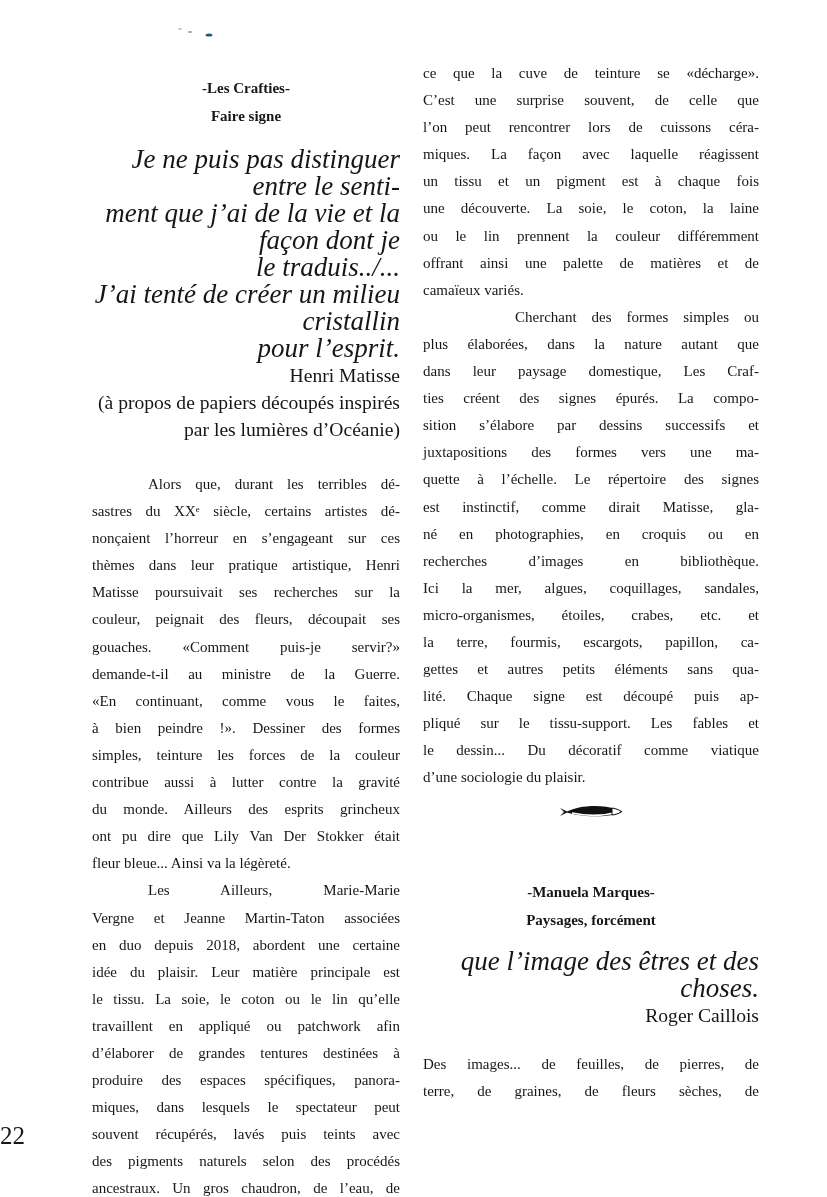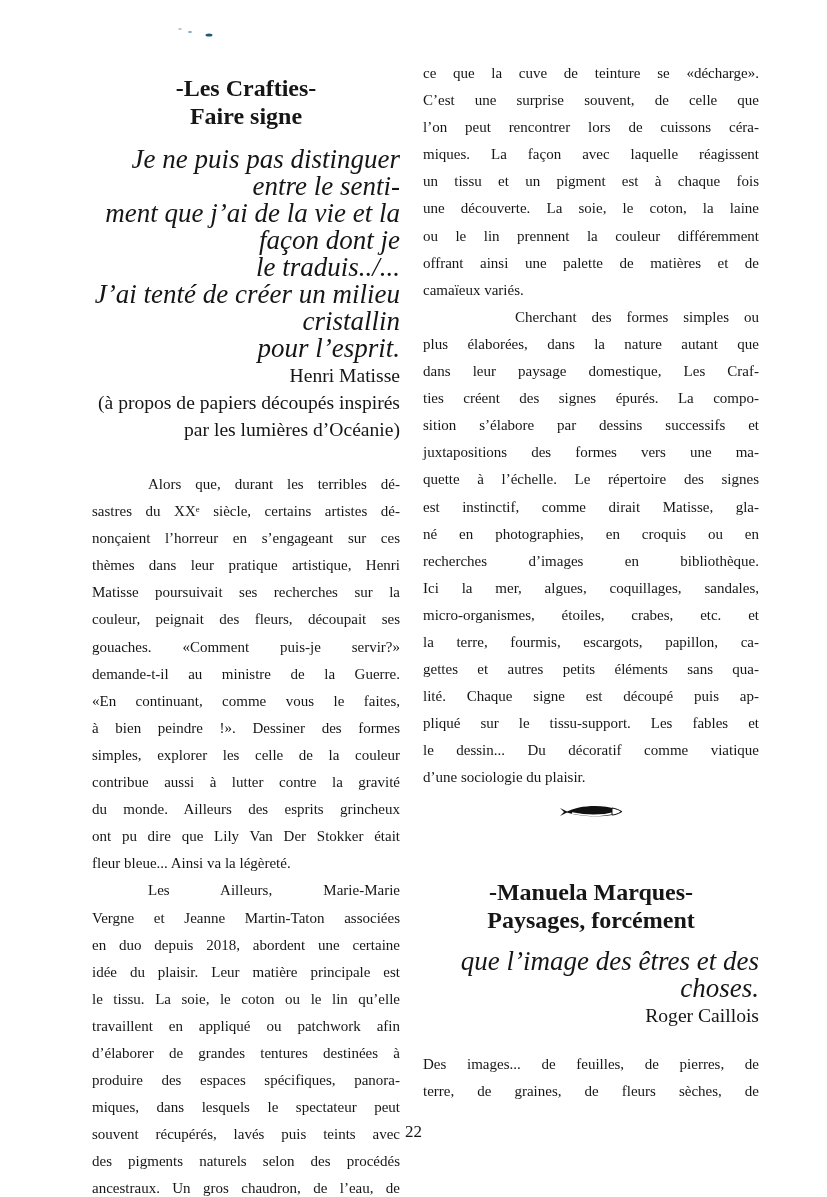--- a/index.html
+++ b/index.html
@@ -4,24 +4,24 @@
 <style>
   html, body { margin: 0; padding: 0; background: #ffffff; }
   body { width: 827px; height: 1197px; position: relative; overflow: hidden;
          font-family: "Liberation Serif", "DejaVu Serif", serif; color: #161616; }
   .speck { position: absolute; left: 176px; top: 26px; width: 42px; height: 12px; }
   .col { position: absolute; top: 58px; }
   .left { left: 92px; width: 308px; }
   .right { left: 423px; width: 336px; }
   .line { font-size: 15px; line-height: 27.1px; white-space: nowrap; text-align: justify; text-align-last: justify; }
   .line.last { text-align-last: left; }
-  .title { font-weight: bold; text-align: center; font-size: 24px; line-height: 28px; }
+  .title { font-weight: bold; text-align: center; font-size: 15px; line-height: 28px; }
   .quote { font-style: italic; text-align: right; font-size: 27px; line-height: 27px; }
   .attr { text-align: right; font-size: 19.6px; line-height: 27px; }
-  .page-number { position: absolute; left: 0; width: 827px; top: 1122px; text-align: center; font-size: 17px; }
+  .page-number { position: absolute; left: 0; width: 827px; top: 1122px; text-align: left; font-size: 25px; }
   .fish { position: absolute; left: 558px; top: 802px; width: 66px; height: 18px; }
 </style>
 </head>
 <body>
 
 <svg class="speck" viewBox="0 0 42 12">
   <ellipse cx="4" cy="3" rx="2" ry="0.8" fill="#9bb6c4"></ellipse>
   <ellipse cx="14" cy="6" rx="2" ry="0.9" fill="#7fa6ba"></ellipse>
   <ellipse cx="33" cy="9" rx="3.5" ry="1.6" fill="#1f5a7a"></ellipse>
 </svg>
@@ -45,21 +45,21 @@
       <div class="line" style="text-indent: 56px;">Alors que, durant les terribles dé-</div>
       <div class="line">sastres du XXᵉ siècle, certains artistes dé-</div>
       <div class="line">nonçaient l’horreur en s’engageant sur ces</div>
       <div class="line">thèmes dans leur pratique artistique, Henri</div>
       <div class="line">Matisse poursuivait ses recherches sur la</div>
       <div class="line">couleur, peignait des fleurs, découpait ses</div>
       <div class="line">gouaches. «Comment puis-je servir?»</div>
       <div class="line">demande-t-il au ministre de la Guerre.</div>
       <div class="line">«En continuant, comme vous le faites,</div>
       <div class="line">à bien peindre !». Dessiner des formes</div>
-      <div class="line">simples, explorer les celle de la couleur</div>
+      <div class="line">simples, teinture les forces de la couleur</div>
       <div class="line">contribue aussi à lutter contre la gravité</div>
       <div class="line">du monde. Ailleurs des esprits grincheux</div>
       <div class="line">ont pu dire que Lily Van Der Stokker était</div>
       <div class="line last">fleur bleue... Ainsi va la légèreté.</div>
       <div class="line" style="text-indent: 56px;">Les Ailleurs, Marie-Marie</div>
       <div class="line">Vergne et Jeanne Martin-Taton associées</div>
       <div class="line">en duo depuis 2018, abordent une certaine</div>
       <div class="line">idée du plaisir. Leur matière principale est</div>
       <div class="line">le tissu. La soie, le coton ou le lin qu’elle</div>
       <div class="line">travaillent en appliqué ou patchwork afin</div>

